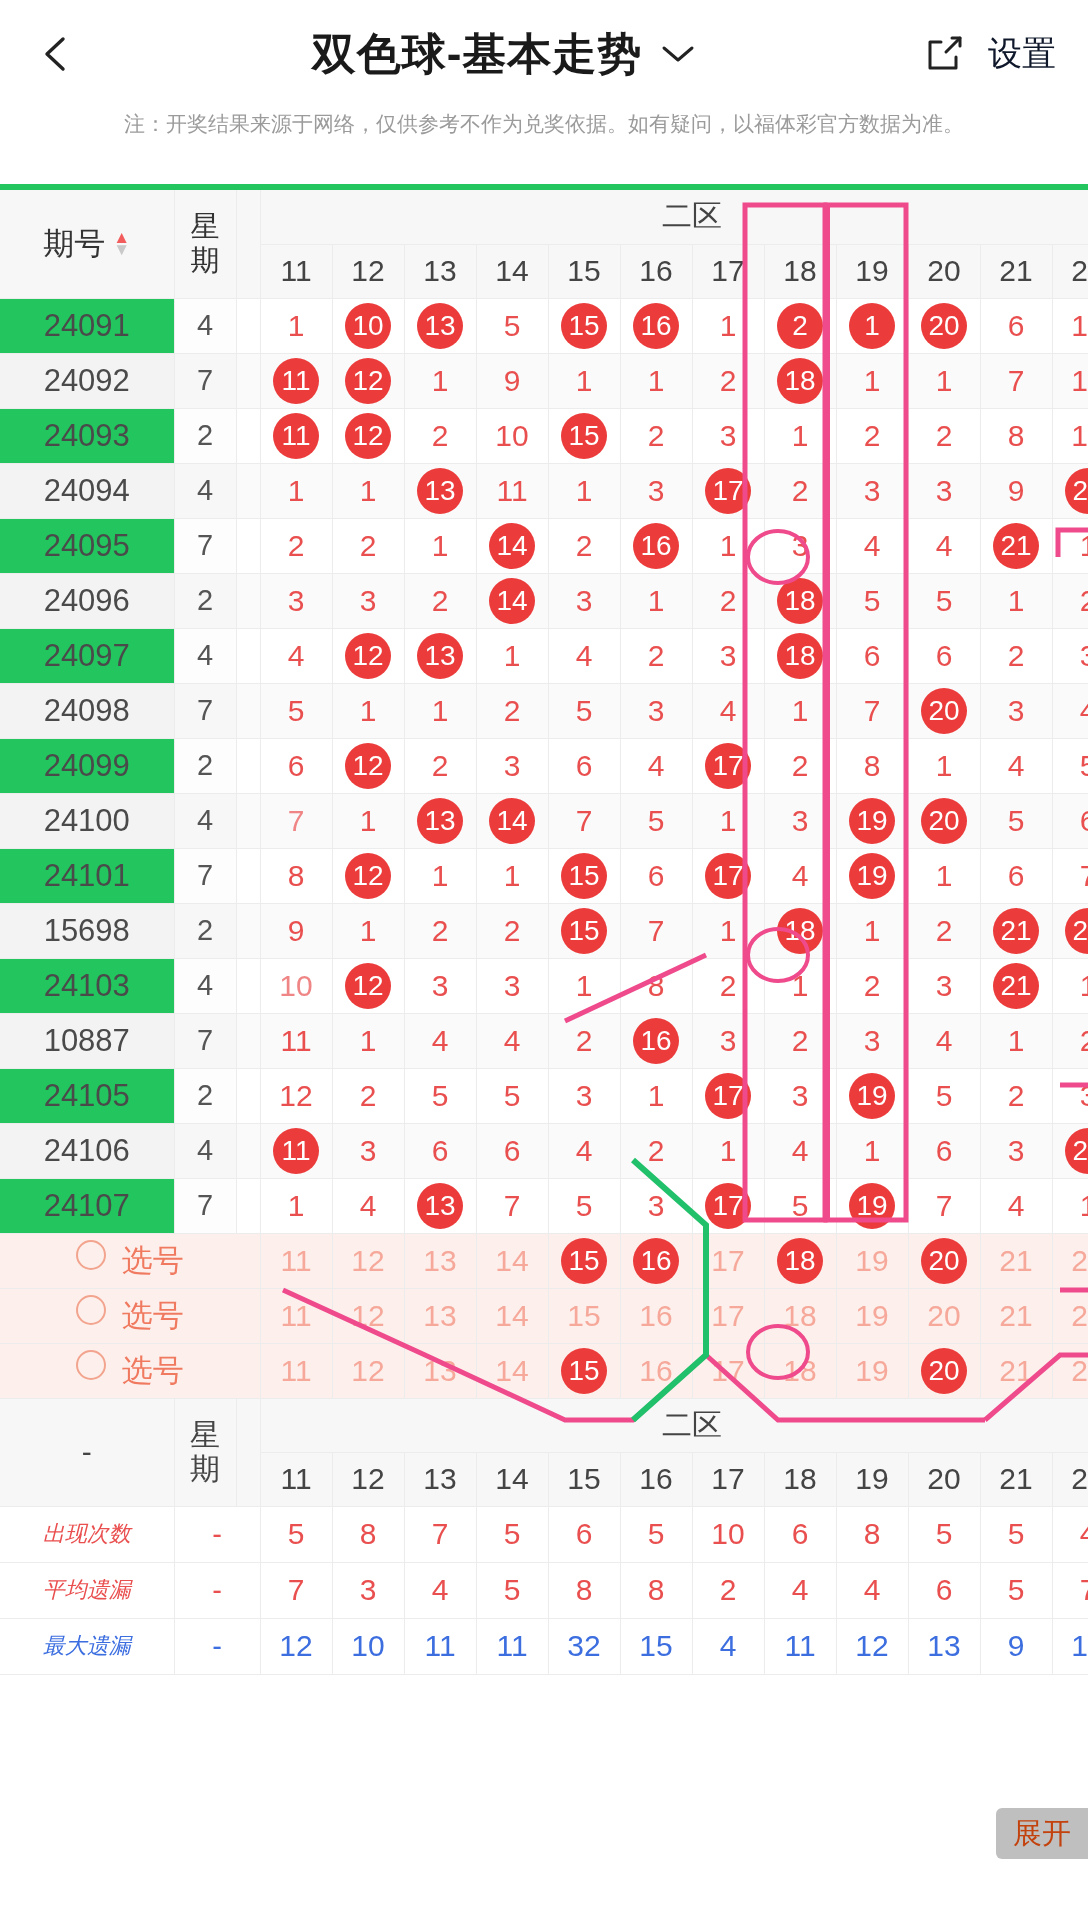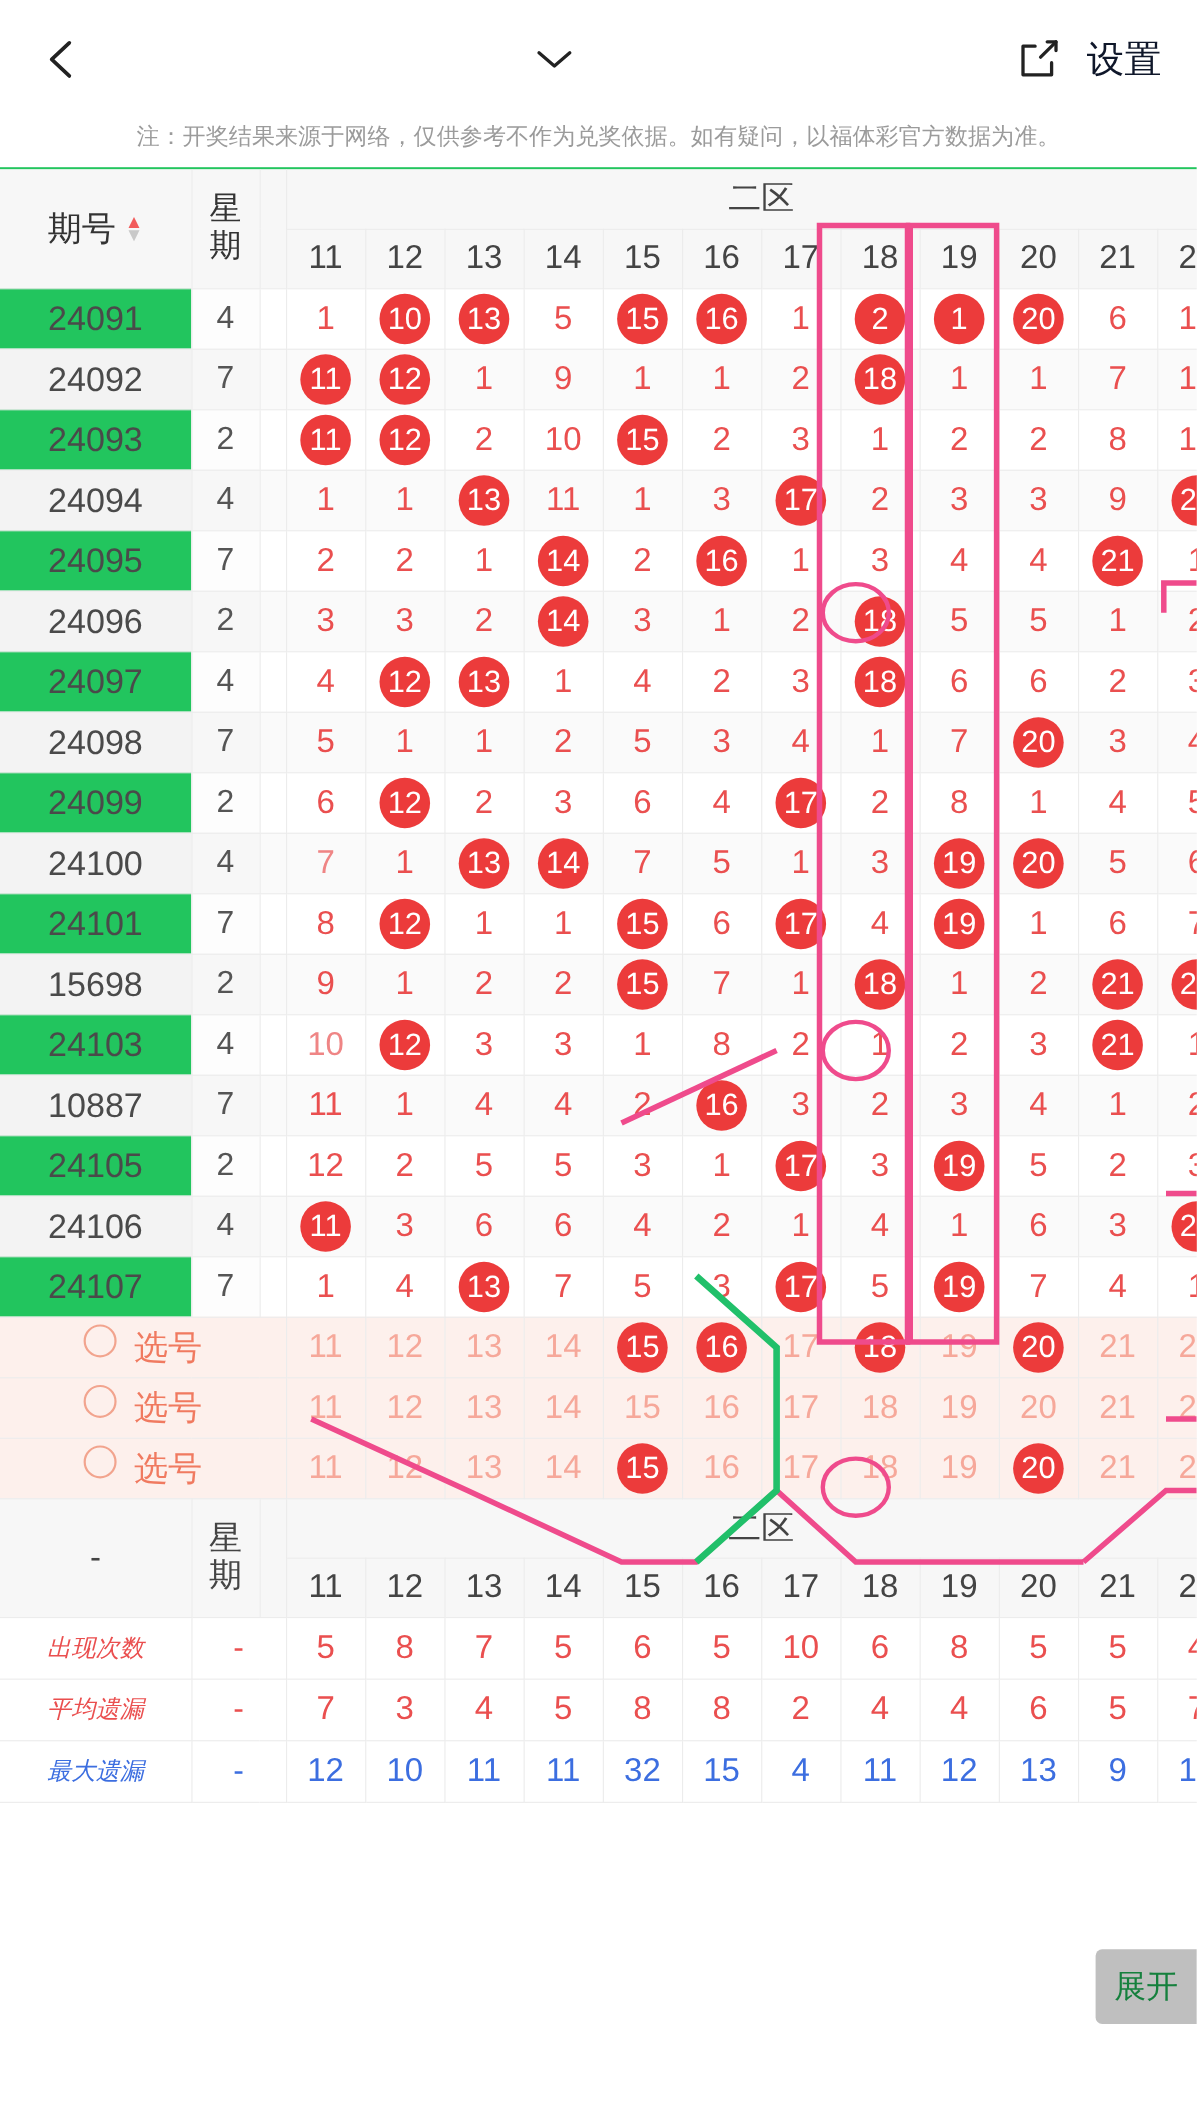--- a/index.html
+++ b/index.html
@@ -58,21 +58,22 @@
     color: #9b9b9b;
     text-align: center;
     padding: 2px 10px 14px 10px;
     letter-spacing: 0px;
     white-space: nowrap;
   }
 
   
   .table-area {
     position: relative;
-    border-top: 2px solid #22c55e;
+    border-top: 6px solid #22c55e;
+    margin-top: 32px;
   }
   table.grid {
     border-collapse: collapse;
     table-layout: fixed;
     width: 1088px;
     font-size: 29px;
   }
   table.grid td, table.grid th {
     border-right: 1px solid #ececec;
     border-bottom: 1px solid #ececec;
@@ -190,38 +191,39 @@
   .overlay {
     position: absolute; left: 0; top: 0;
     width: 1088px; height: 1912px;
     pointer-events: none;
   }
   
   .expand-btn {
     position: absolute;
     right: 0px;
     top: 1618px;
-    width: 92px; height: 68px;
+    width: 92px; height: 51px;
     background: rgba(170,170,170,0.75);
-    color: #15803d;
+    color: #c2410c;
     font-size: 29px;
     display: flex; align-items: center; justify-content: center;
     border-radius: 6px 0 0 6px;
   }
 </style>
 </head>
 <body>
 
 <div class="header">
   <div class="back-btn">
     <svg viewBox="0 0 34 40">
       <polyline points="24,5 8,20 24,35" fill="none" stroke="#222" stroke-width="3.4" stroke-linecap="round" stroke-linejoin="round"></polyline>
     </svg>
   </div>
   <div class="title-wrap">
+    <div class="title">双色球-基本走势</div>
     <svg class="chev-down" viewBox="0 0 36 22">
       <polyline points="4,5 18,17 32,5" fill="none" stroke="#222" stroke-width="3" stroke-linecap="round" stroke-linejoin="round"></polyline>
     </svg>
   </div>
   <div class="head-right">
     <svg class="share-icon" viewBox="0 0 44 44">
       <path d="M30 6 L38 6 L38 14" fill="none" stroke="#222" stroke-width="3" stroke-linecap="round" stroke-linejoin="round"></path>
       <line x1="38" y1="6" x2="24" y2="20" stroke="#222" stroke-width="3" stroke-linecap="round"></line>
       <path d="M34 25 L34 36 L8 36 L8 10 L19 10" fill="none" stroke="#222" stroke-width="3" stroke-linecap="round" stroke-linejoin="round"></path>
     </svg>

